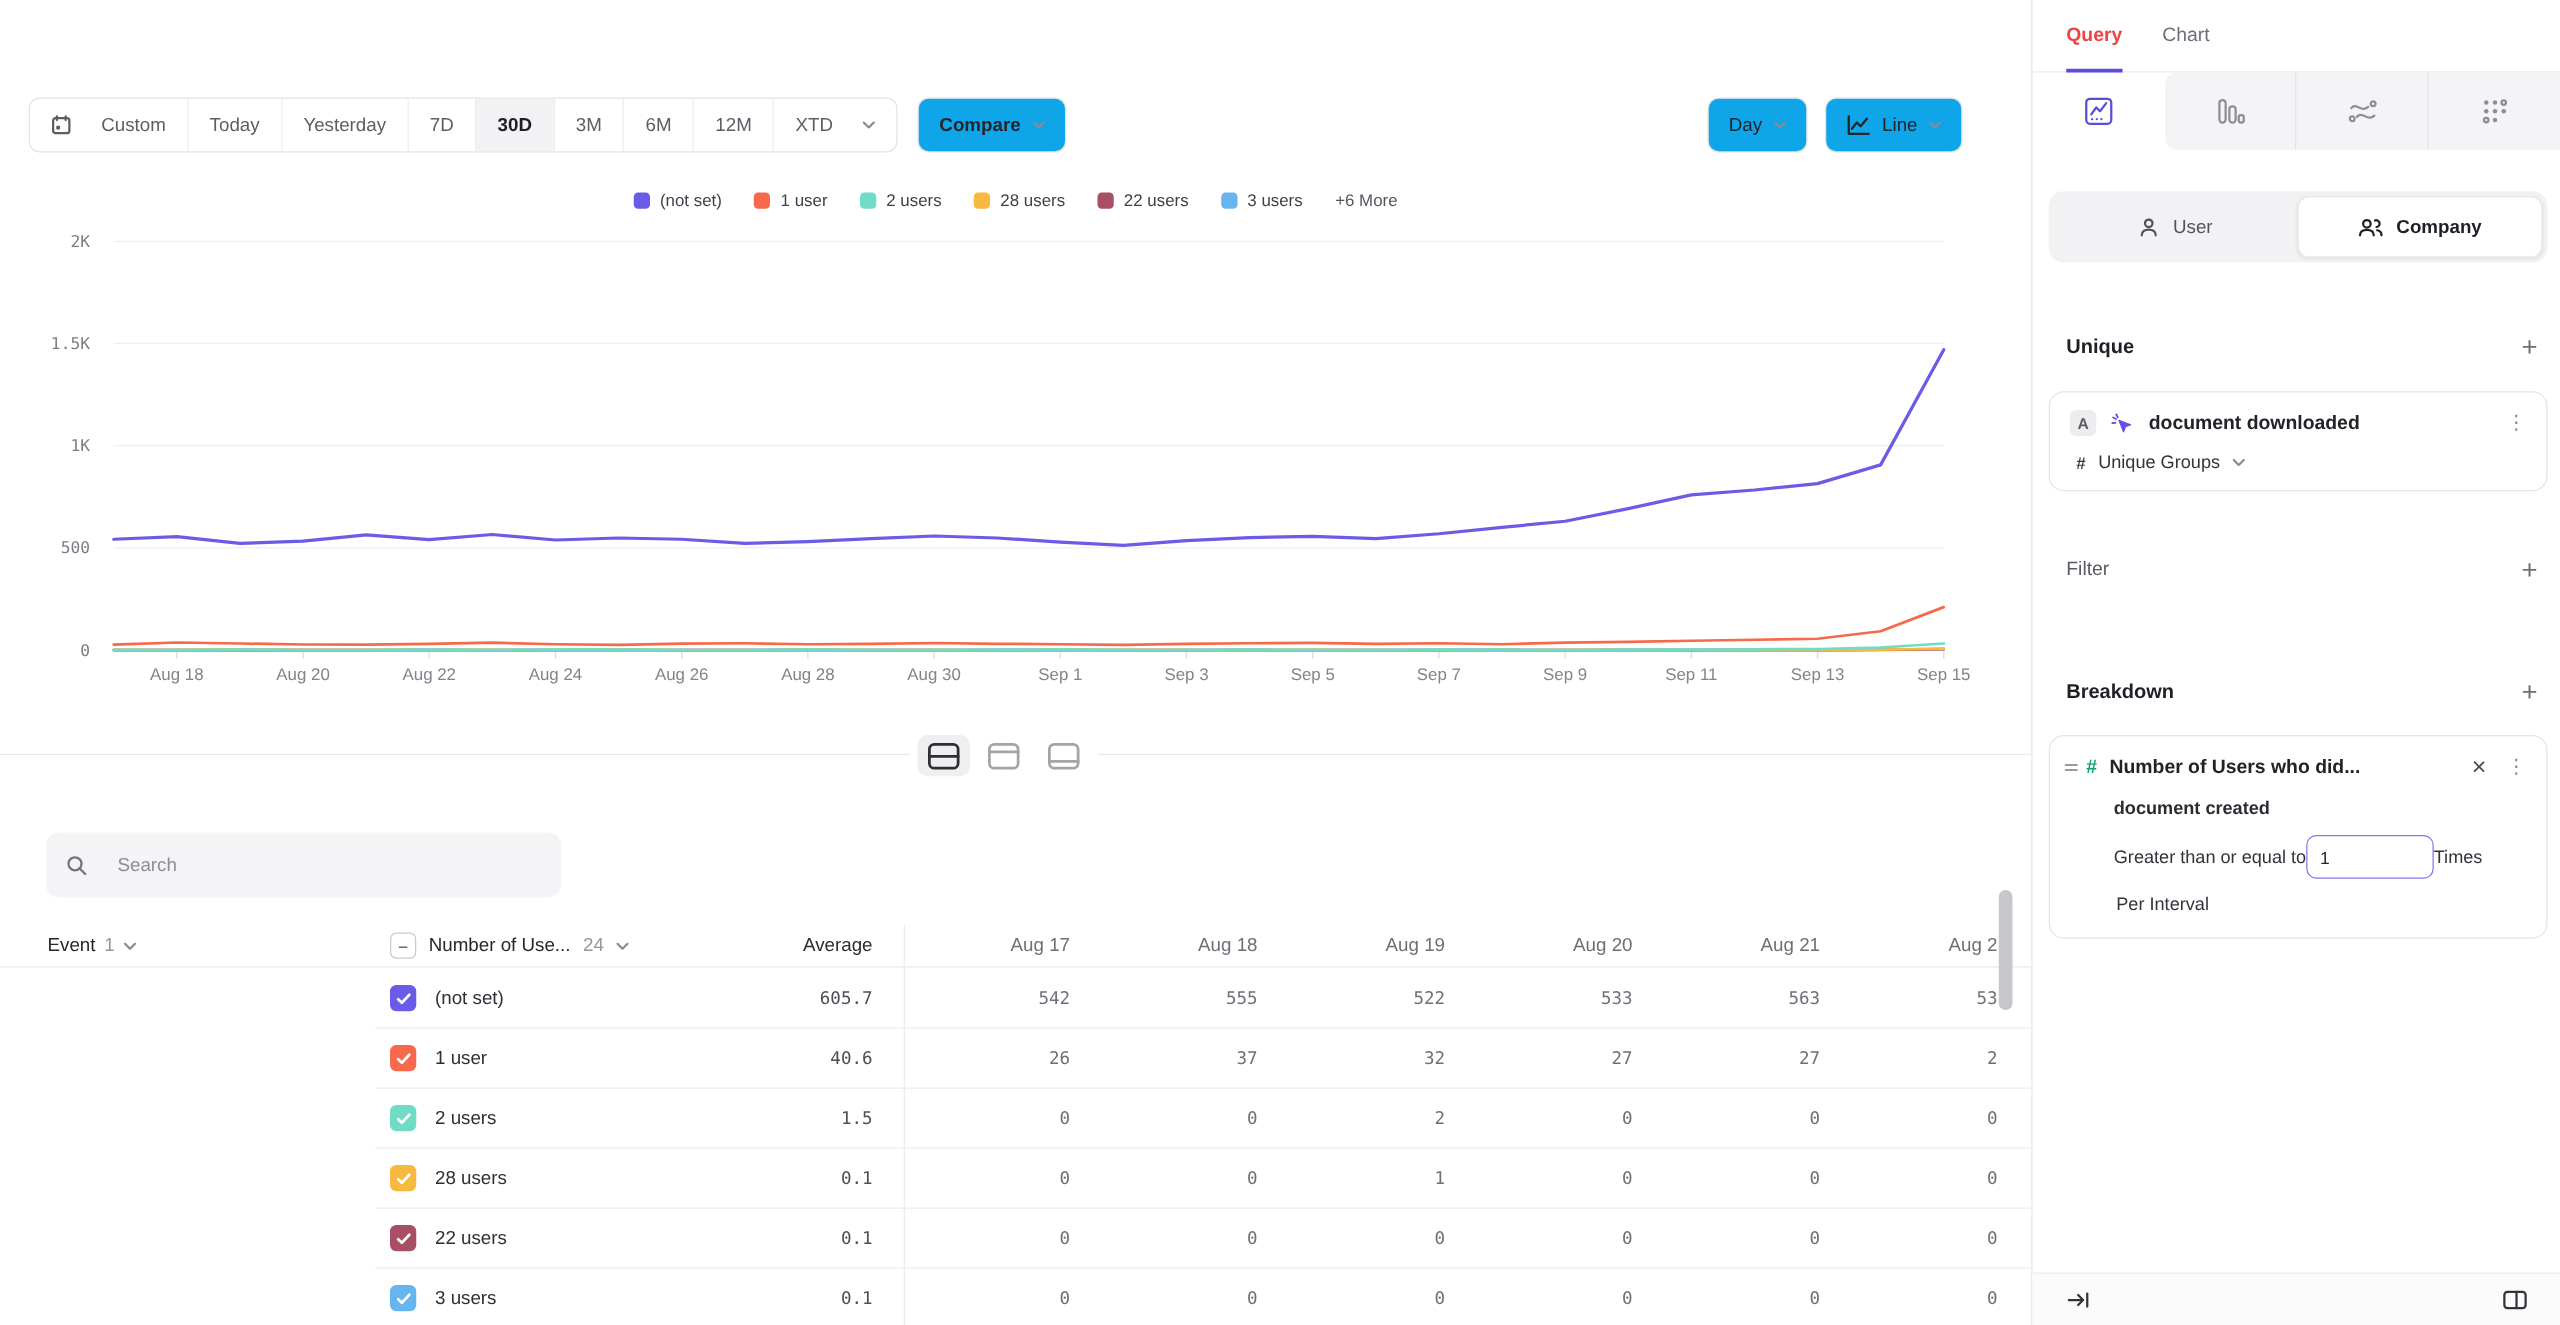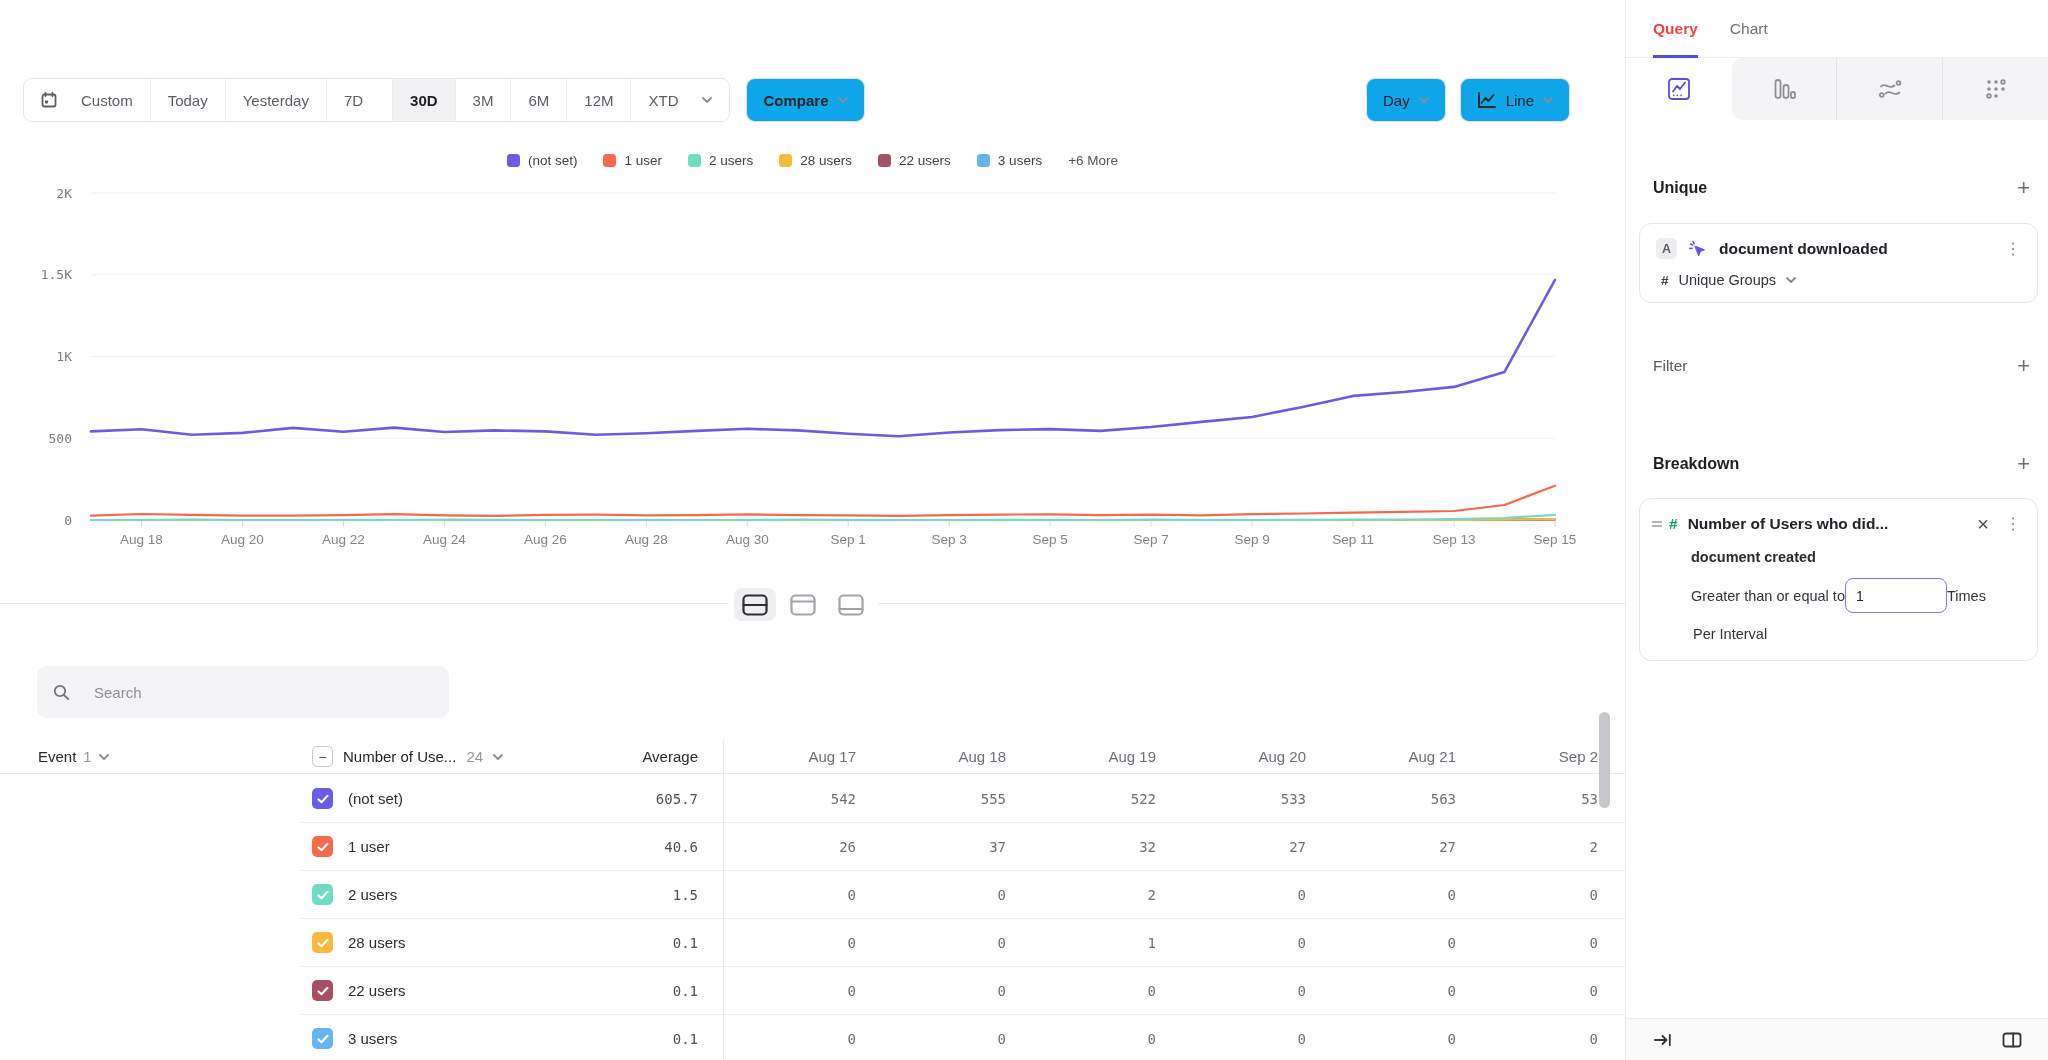--- a/index.html
+++ b/index.html
@@ -9,21 +9,21 @@
   .main { position:relative; width:1625px; height:1060px; overflow:hidden; }
   .panel { position:relative; width:423px; height:1060px; border-left:1px solid #e7e7ea; background:#fff; }
   .mono { font-family:"DejaVu Sans Mono", monospace; }
 
   
   .toolbar { position:absolute; top:78px; left:23px; right:55px; height:44px; display:flex; align-items:stretch; }
   .range-group { display:flex; border:1px solid #e3e3e7; border-radius:9px; overflow:hidden; background:#fff; }
   .range-btn { display:flex; align-items:center; gap:24px; padding:0 17px; font-size:15px; color:#5d5d66;
     background:#fff; border:none; border-left:1px solid #ededf0; cursor:pointer; white-space:nowrap; }
   .range-btn:first-child { border-left:none; }
-  .range-btn.active { background:#f2f2f4; color:#1d1d24; font-weight:bold;margin-left:12px; }
+  .range-btn.active { background:#f2f2f4; color:#1d1d24; font-weight:bold; }
   .btn { display:flex; align-items:center; gap:9px; padding:0 16px; font-size:15px; color:#24242b;
     background:#0ea5e9; border:1px solid #e3e3e7; border-radius:9px; cursor:pointer; white-space:nowrap; }
   .compare { margin-left:16px; font-weight:bold; }
   .right-group { margin-left:auto; display:flex; gap:14px; }
   .chev { display:inline-flex; color:#8b8b93; }
   .icon { display:inline-flex; align-items:center; justify-content:center; }
 
   
   .legend { position:absolute; top:153px; left:0; width:1625px; display:flex; justify-content:center; gap:26px;
     align-items:center; font-size:13.5px; color:#3f3f48; }
@@ -332,21 +332,21 @@
             </svg>
           </span>
       </div>
       <div class="col-avg">Average</div>
       <div class="dates-clip" id="date-headers">
           <div class="date-col first">Aug 17</div>
           <div class="date-col">Aug 18</div>
           <div class="date-col">Aug 19</div>
           <div class="date-col">Aug 20</div>
           <div class="date-col">Aug 21</div>
-          <div class="date-col last">Sep 2</div>
+          <div class="date-col last">Aug 2</div>
         </div>
     </div>
 
     <div class="tbody">
       <div class="rows" id="table-rows">
           <div class="t-row">
             <div class="row-inner">
     <div class="cell-check">
       <span class="check" style="background:#6a5ce6">
                   <svg width="12" height="10" viewBox="0 0 12 10" fill="none" stroke="#fff" stroke-width="2.1" stroke-linecap="round" stroke-linejoin="round">
@@ -517,20 +517,41 @@
               <circle cx="5" cy="12" r="1.8" fill="currentColor" stroke="none"></circle>
               <circle cx="12" cy="12" r="1.8" fill="currentColor" stroke="none"></circle>
               <circle cx="19" cy="12" r="1.8" fill="currentColor" stroke="none"></circle>
               <circle cx="5" cy="19" r="1.8"></circle>
               <circle cx="12" cy="19" r="1.8" fill="currentColor" stroke="none"></circle>
             </svg>
           </div>
         </div>
       </div>
 
+    <div class="scope">
+      <div class="scope-opt">
+        <span class="icon">
+            <svg width="18" height="18" viewBox="0 0 18 18" fill="none" stroke="currentColor" stroke-width="1.8" stroke-linecap="round" stroke-linejoin="round">
+              <circle cx="9" cy="5.6" r="3"></circle>
+              <path d="M3.4 15.2c0-3 2.5-4.6 5.6-4.6s5.6 1.6 5.6 4.6"></path>
+            </svg>
+          </span>
+        <span>User</span>
+      </div>
+      <div class="scope-opt active">
+        <span class="icon">
+            <svg width="21" height="18" viewBox="0 0 21 18" fill="none" stroke="currentColor" stroke-width="1.8" stroke-linecap="round" stroke-linejoin="round">
+              <circle cx="7.5" cy="6" r="3"></circle>
+              <path d="M2 15.2c0-2.9 2.3-4.4 5.5-4.4s5.5 1.5 5.5 4.4"></path>
+              <path d="M14 3.4a2.7 2.7 0 1 1 1.2 5.2M15.8 11.2c2.3.5 3.4 1.9 3.4 4"></path>
+            </svg>
+          </span>
+        <span>Company</span>
+      </div>
+    </div>
 
     <div class="sec-head" style="margin-top:55px;">
       <span class="title">Unique</span>
       <span class="plus">+</span>
     </div>
     <div class="card metric-card">
       <div class="m-row1">
         <span class="badge">A</span>
         <span class="icon" style="color:#6450e8;">
             <svg width="20" height="20" viewBox="0 0 20 20" fill="none" stroke="currentColor" stroke-width="1.8" stroke-linecap="round" stroke-linejoin="round">

